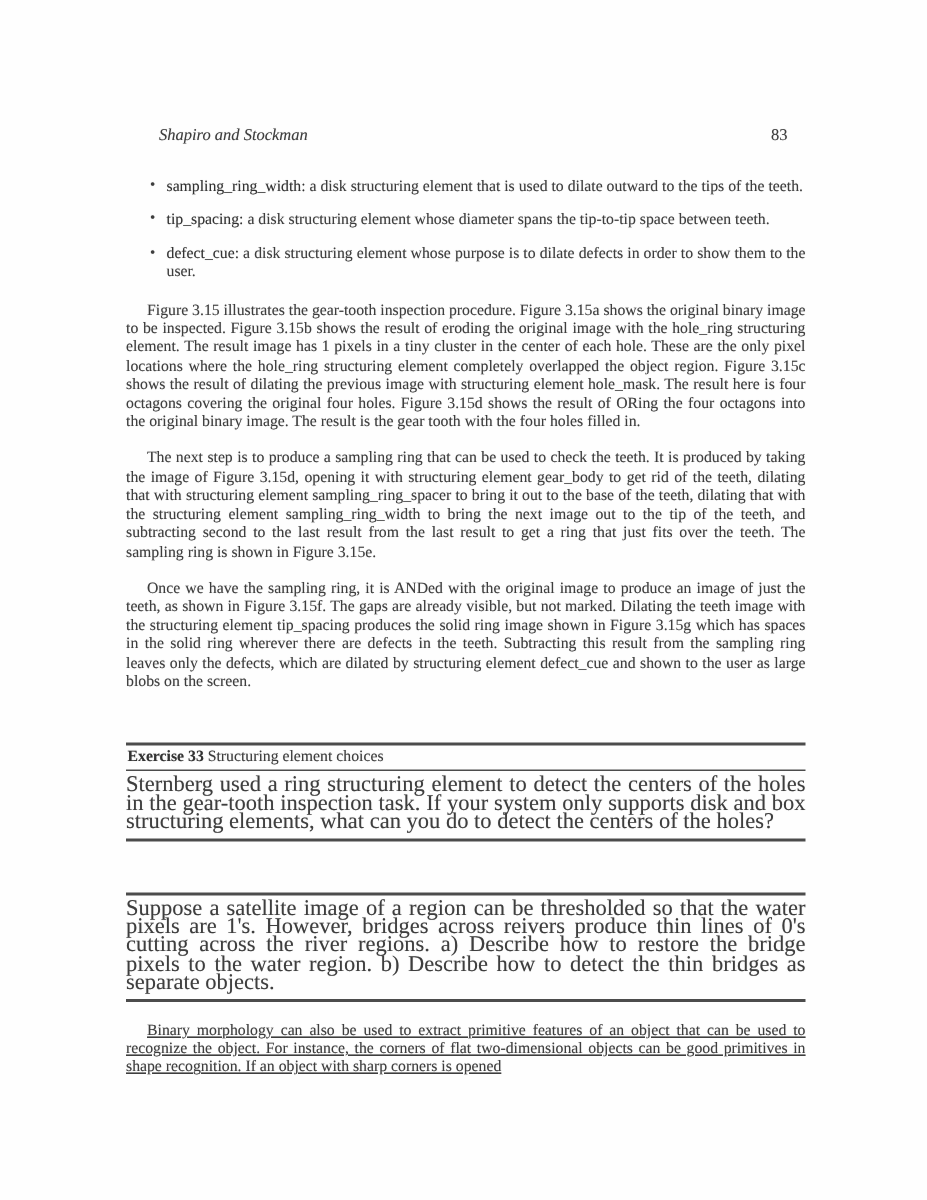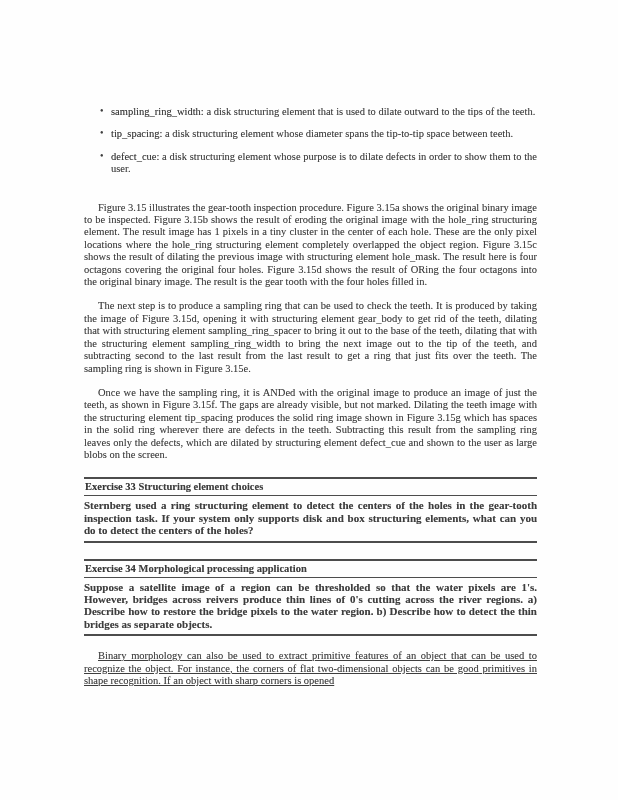--- a/index.html
+++ b/index.html
@@ -49,49 +49,52 @@
   }
   .term { font-weight: normal; color: #333; }
 
   p.body-par {
     margin: 12px 0 0 0;
     text-align: justify;
     text-indent: 14px;
     font-size: 10.5px;
     line-height: 12.4px;
   }
-  p.first-par { margin-top: 26px; }
+  p.first-par { margin-top: 13px; }
 
   .exercise {
-    margin-top: 16px;
+    margin-top: 34px;
     border-top: 2px solid #4c4c4c;
     border-bottom: 2px solid #4c4c4c;
-    font-weight: bold;
   }
   .ex-title {
     font-size: 10.5px;
     line-height: 13px;
     padding: 1px 0 2px 1px;
     border-bottom: 1px solid #4c4c4c;
   }
   .ex-title b { color: #333; }
   .ex-body {
-    font-size: 11px;
+    font-size: 15px;
     line-height: 12.4px;
     text-align: justify;
     padding: 3px 0 4px 0;
   }
 
   p.closing { margin-top: 14px; text-decoration: underline; }
 </style>
 </head>
 <body>
 
 <div class="page">
 
+  <div class="running-header">
+    <span class="author">Shapiro and Stockman</span>
+    <span class="pageno">83</span>
+  </div>
 
   <ul class="bullets">
     <li><span class="dot">•</span><span class="term">sampling_ring_width:</span><span> a disk structuring element that is used to dilate outward to the tips of the teeth.</span></li>
     <li><span class="dot">•</span><span class="term">tip_spacing:</span><span> a disk structuring element whose diameter spans the tip-to-tip space between teeth.</span></li>
     <li><span class="dot">•</span><span class="term">defect_cue:</span><span> a disk structuring element whose purpose is to dilate defects in order to show them to the user.</span></li>
   </ul>
 
   <p class="body-par first-par">Figure 3.15 illustrates the gear-tooth inspection procedure. Figure 3.15a shows the original binary image to be inspected. Figure 3.15b shows the result of eroding the original image with the hole_ring structuring element. The result image has 1 pixels in a tiny cluster in the center of each hole. These are the only pixel locations where the hole_ring structuring element completely overlapped the object region. Figure 3.15c shows the result of dilating the previous image with structuring element hole_mask. The result here is four octagons covering the original four holes. Figure 3.15d shows the result of ORing the four octagons into the original binary image. The result is the gear tooth with the four holes filled in.</p>
 
   <p class="body-par">The next step is to produce a sampling ring that can be used to check the teeth. It is produced by taking the image of Figure 3.15d, opening it with structuring element gear_body to get rid of the teeth, dilating that with structuring element sampling_ring_spacer to bring it out to the base of the teeth, dilating that with the structuring element sampling_ring_width to bring the next image out to the tip of the teeth, and subtracting second to the last result from the last result to get a ring that just fits over the teeth. The sampling ring is shown in Figure 3.15e.</p>
@@ -100,22 +103,18 @@
 
   <div class="exercise">
     <div class="ex-title">
       <b>Exercise 33</b>
       <span>Structuring element choices</span>
     </div>
     <div class="ex-body">Sternberg used a ring structuring element to detect the centers of the holes in the gear-tooth inspection task. If your system only supports disk and box structuring elements, what can you do to detect the centers of the holes?</div>
   </div>
 
   <div class="exercise">
-    <div class="ex-title">
-      <b>Exercise 34</b>
-      <span>Morphological processing application</span>
-    </div>
     <div class="ex-body">Suppose a satellite image of a region can be thresholded so that the water pixels are 1's. However, bridges across reivers produce thin lines of 0's cutting across the river regions. a) Describe how to restore the bridge pixels to the water region. b) Describe how to detect the thin bridges as separate objects.</div>
   </div>
 
   <p class="body-par closing">Binary morphology can also be used to extract primitive features of an object that can be used to recognize the object. For instance, the corners of flat two-dimensional objects can be good primitives in shape recognition. If an object with sharp corners is opened</p>
 
 </div>
 
 </body></html>

